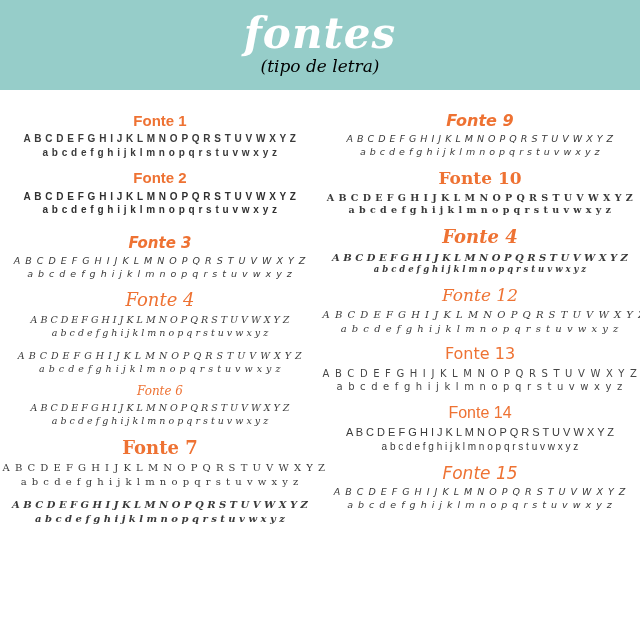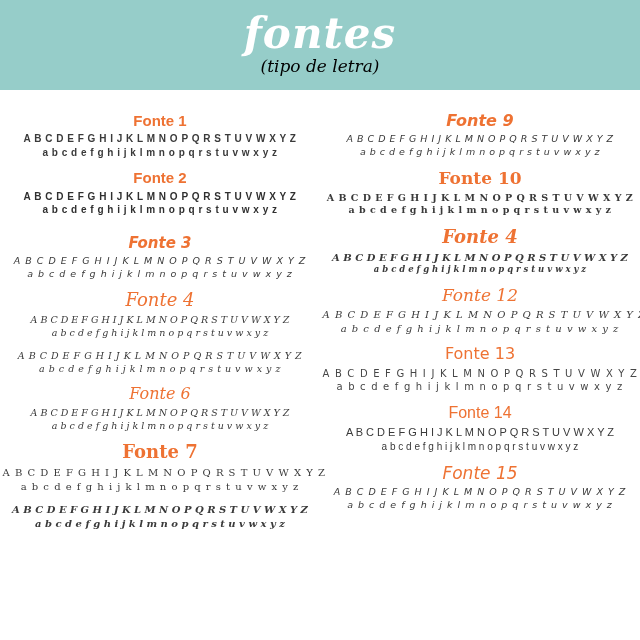--- a/index.html
+++ b/index.html
@@ -67,21 +67,21 @@
   
   .s3 .flabel { font-style: italic; font-family: "DejaVu Sans", sans-serif; margin-top: 8px; }
   .s3 .upper, .s3 .lower { font-family: "DejaVu Sans", sans-serif; font-style: italic; letter-spacing: 1px; font-size: 9.5px; }
   
   .s4 .flabel { font-family: "DejaVu Serif", serif; font-style: italic; font-weight: normal; font-size: 18px; }
   .s4 .upper, .s4 .lower { font-family: "DejaVu Serif", serif; font-style: italic; font-size: 9.5px; }
   
   .s5 .flabel { font-family: "DejaVu Serif", serif; font-style: italic; font-weight: normal; font-size: 18px; }
   .s5 .upper, .s5 .lower { font-family: "DejaVu Serif", serif; font-style: italic; letter-spacing: .5px; font-size: 9.5px; }
   
-  .s6 .flabel { font-family: "DejaVu Serif", serif; font-style: italic; font-weight: normal; font-size: 16px; }
+  .s6 .flabel { font-family: "DejaVu Serif", serif; font-style: italic; font-weight: normal; font-size: 12px; }
   .s6 .upper, .s6 .lower { font-family: "DejaVu Serif", serif; font-style: italic; font-size: 9.5px; }
   
   .s7 .flabel { font-family: "DejaVu Serif", serif; font-size: 18px; }
   .s7 .upper, .s7 .lower { font-family: "DejaVu Serif", serif; letter-spacing: 1px; font-size: 10px; }
   
   .s8 .flabel { font-family: "DejaVu Serif", serif; font-style: italic; font-size: 19px; }
   .s8 .upper, .s8 .lower { font-family: "DejaVu Serif", serif; font-style: italic; font-weight: bold; font-size: 10px; }
   
   .s9 .flabel { font-family: "DejaVu Sans", sans-serif; font-style: italic; font-size: 16px; }
   .s9 .upper, .s9 .lower { font-family: "DejaVu Sans", sans-serif; font-style: italic; letter-spacing: .5px; font-size: 9.5px; }

